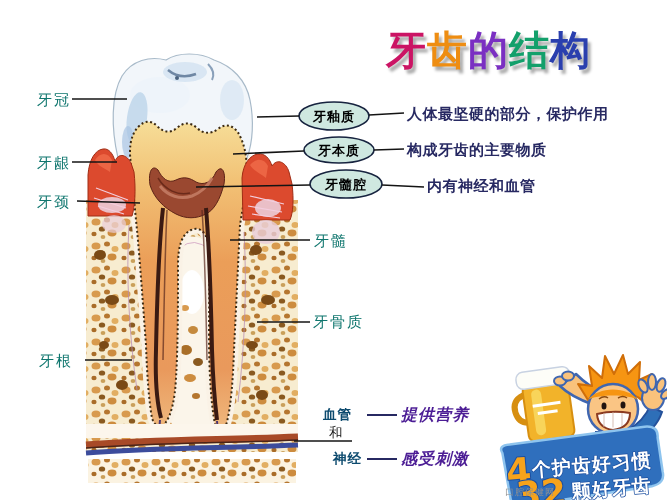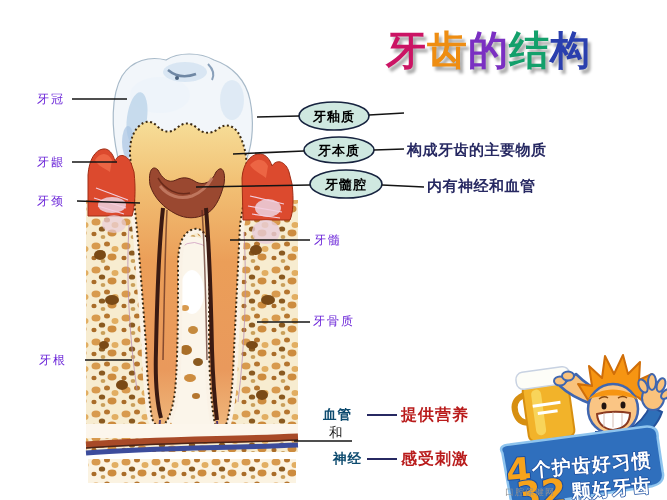--- a/index.html
+++ b/index.html
@@ -4,27 +4,27 @@
 <style>
   html,body{margin:0;padding:0;background:#fff;}
   .stage{position:relative;width:667px;height:500px;background:#ffffff;overflow:hidden;
          font-family:"Liberation Serif","DejaVu Serif",serif;}
   svg{position:absolute;left:0;top:0;}
   
   .title{position:absolute;left:386px;top:28px;width:220px;font-family:"DejaVu Sans","Liberation Sans",sans-serif;
          font-weight:bold;font-size:40px;line-height:44px;letter-spacing:1px;white-space:nowrap;}
   .title span{display:inline-block;text-shadow:3px 4px 3px #ababab;}
   
-  .plabel{position:absolute;color:#6d28d9;font-size:12px;letter-spacing:2px;white-space:nowrap;}
+  .plabel{position:absolute;color:#0f766e;font-size:15px;letter-spacing:2px;white-space:nowrap;}
   
   .olabel{position:absolute;width:72px;text-align:center;color:#000000;font-size:13px;font-weight:bold;
           letter-spacing:1px;white-space:nowrap;}
   
   .desc{position:absolute;color:#272962;font-size:15px;font-weight:bold;letter-spacing:0.5px;white-space:nowrap;}
-  .desc2{position:absolute;color:#b91c1c;font-size:16px;font-weight:bold;letter-spacing:1px;white-space:nowrap;}
+  .desc2{position:absolute;color:#4c1d95;font-size:16px;font-weight:bold;letter-spacing:1px;white-space:nowrap;font-style:italic;}
   .vlabel{position:absolute;font-size:13.5px;font-weight:bold;letter-spacing:1px;white-space:nowrap;}
   .watermark{position:absolute;left:505px;top:486px;color:#909090;font-size:9px;letter-spacing:1px;
              font-family:"DejaVu Sans","Liberation Sans",sans-serif;}
 </style>
 </head>
 <body>
 
 <div class="stage">
 
   <svg width="667" height="500" viewBox="0 0 667 500">
@@ -216,20 +216,21 @@
 
   <div class="plabel" style="left:37px;top:91px">牙冠</div>
   <div class="plabel" style="left:37px;top:154px">牙龈</div>
   <div class="plabel" style="left:37px;top:193px">牙颈</div>
   <div class="plabel" style="left:39px;top:352px">牙根</div>
 
   <div class="olabel" style="left:298px;top:108px">牙釉质</div>
   <div class="olabel" style="left:303px;top:142px">牙本质</div>
   <div class="olabel" style="left:310px;top:176px">牙髓腔</div>
 
+  <div class="desc" style="left:407px;top:105px">人体最坚硬的部分，保护作用</div>
   <div class="desc" style="left:407px;top:141px">构成牙齿的主要物质</div>
   <div class="desc" style="left:427px;top:177px">内有神经和血管</div>
 
   <div class="plabel" style="left:314px;top:232px">牙髓</div>
   <div class="plabel" style="left:313px;top:313px">牙骨质</div>
 
   <div class="vlabel" style="left: 323px; top: 406px; color: #0c4a6e;">血管</div>
   <div class="vlabel" style="left:329px;top:424px;color:#1c1c1c;font-weight:normal">和</div>
   <div class="vlabel" style="left: 333px; top: 450px; color: #0c4a6e;">神经</div>
   <div class="desc2" style="left:401px;top:405px">提供营养</div>

